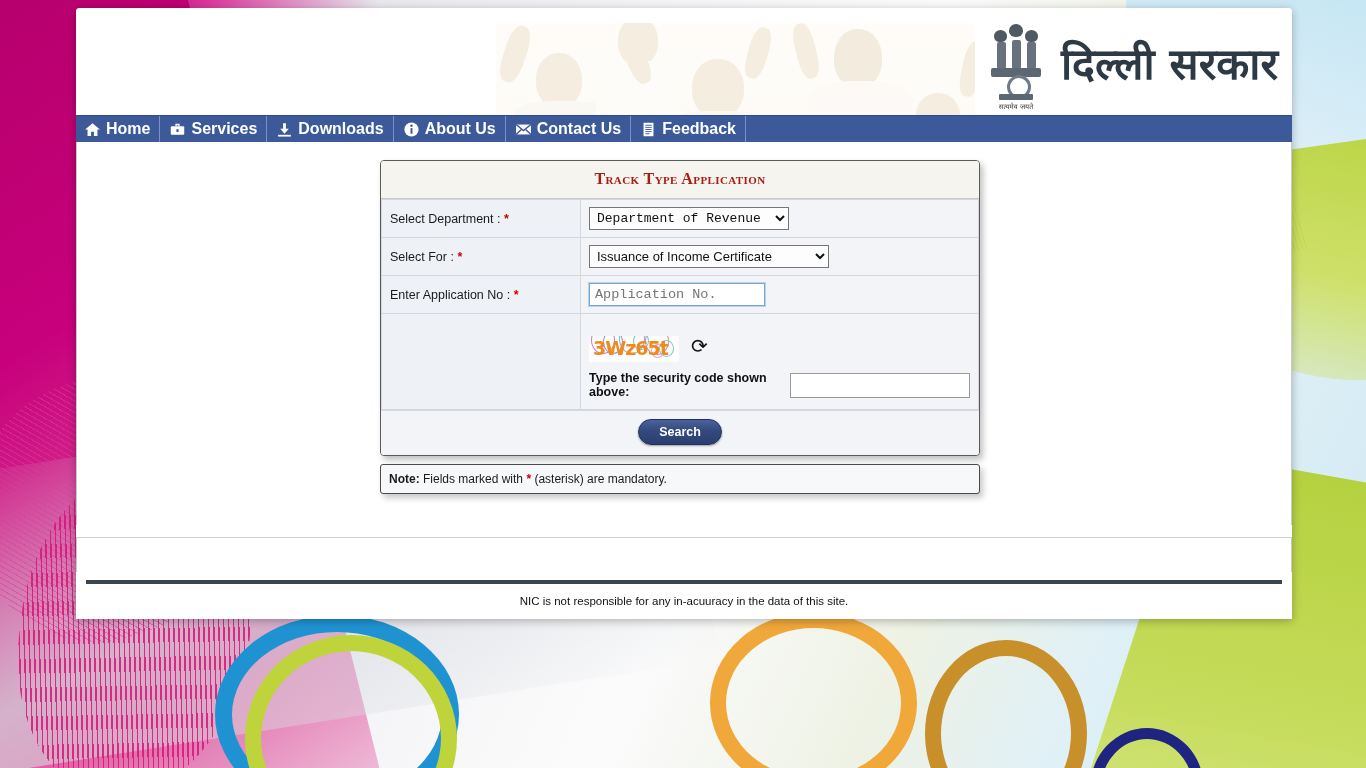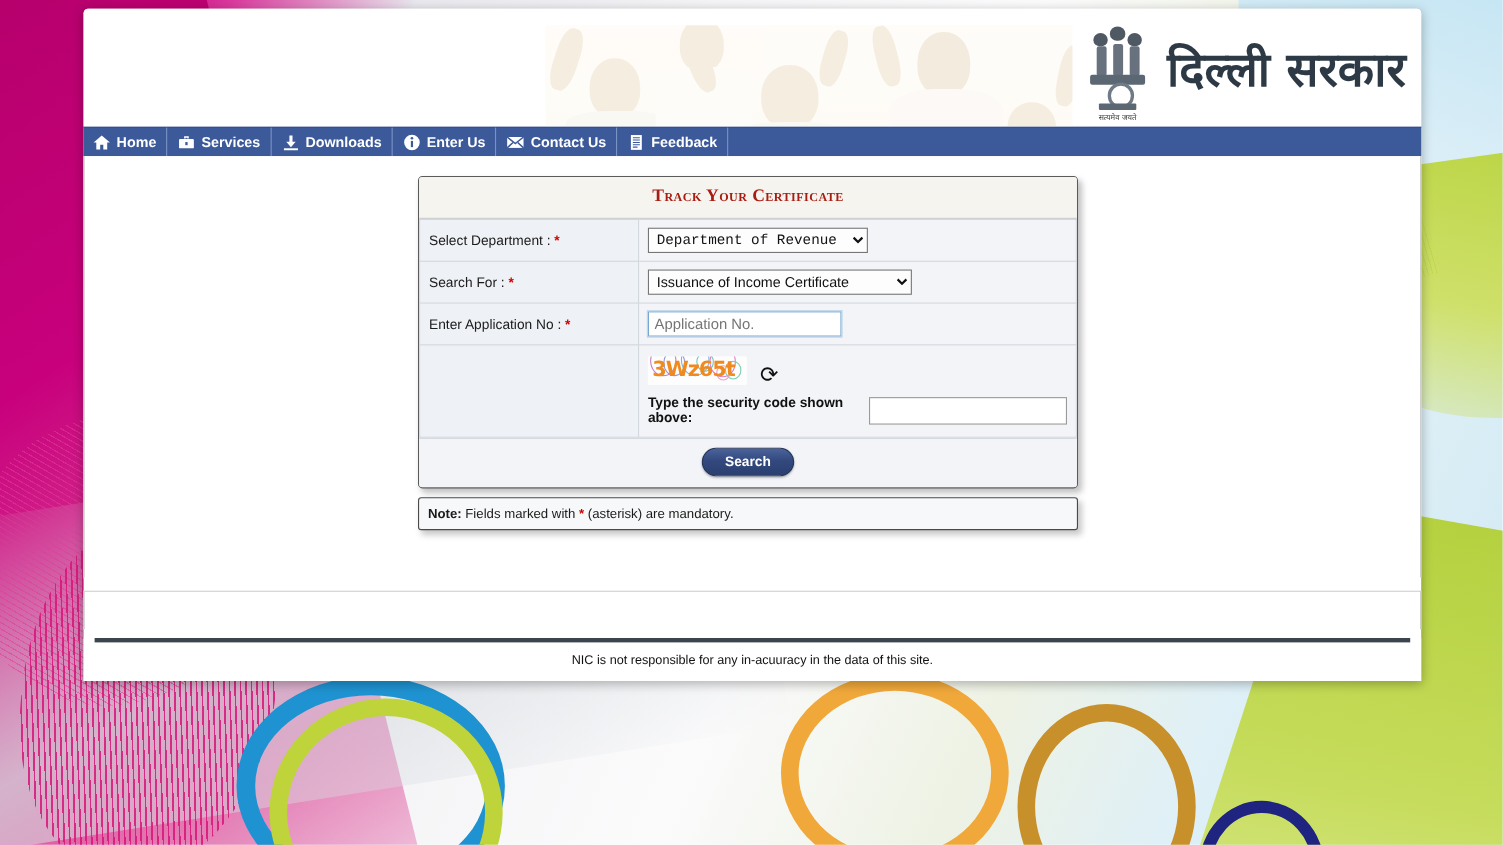--- a/index.html
+++ b/index.html
@@ -276,21 +276,21 @@
     border-top: 1px solid #2e4b88;
   }
   .nav-item {
     display: flex;
     align-items: center;
     gap: 5px;
     padding: 0 9px;
     height: 26px;
     border-right: 1px solid #7b92c4;
     color: #ffffff;
-    font-size: 13px;
+    font-size: 16px;
     font-weight: bold;
     cursor: pointer;
     font-family: "Liberation Sans", sans-serif;
   }
   .nav-item:first-child { padding-left: 8px; }
   .nav-ico { width: 17px; height: 17px; display: block; }
 
   
   #content {
     min-height: 365px;
@@ -360,30 +360,31 @@
     padding: 3px 5px;
     border: 1px solid #aab4bf;
     background: #ffffff;
     color: #111;
     font-family: "Liberation Sans", sans-serif;
   }
   #app-no-input {
     width: 164px;
     border: 1px solid #7aa7d0;
     outline: 1px solid #b9d4ea;
+    font-family: Liberation Mono, monospace;
   }
   #applicant-name-input { width: 164px; border: 1px solid #a9a9a9; }
   .note-sm {
     font-size: 11.5px;
     color: #1b1b1b;
     margin-top: 4px;
   }
 
   #captcha-cell { padding: 10px 8px 10px 8px; }
-  #captcha-row { display: flex; align-items: flex-end; gap: 12px; }
+  #captcha-row { display: flex; align-items: flex-start; gap: 12px; margin-top: 12px; }
   #captcha-img {
     position: relative;
     width: 90px; height: 26px;
     background: #fdfdfd;
     overflow: hidden;
   }
   #captcha-text {
     position: absolute;
     left: 4px; top: 1px;
     font-family: "DejaVu Sans", sans-serif;
@@ -585,21 +586,21 @@
     </div>
 
     <div class="nav-item">
       <span class="nav-ico">
         <svg width="17" height="17" viewBox="0 0 24 24">
           <circle cx="12" cy="12" r="10" fill="#ffffff"></circle>
           <rect x="10.6" y="10" width="2.8" height="8" fill="#3c5a9a"></rect>
           <circle cx="12" cy="6.6" r="1.7" fill="#3c5a9a"></circle>
         </svg>
       </span>
-      <span>Enter Us</span>
+      <span>About Us</span>
     </div>
 
     <div class="nav-item">
       <span class="nav-ico">
         <svg width="17" height="17" viewBox="0 0 24 24">
           <rect x="1.5" y="5" width="21" height="14" fill="#ffffff"></rect>
           <path d="M1.5 5 12 13.5 22.5 5" stroke="#3c5a9a" stroke-width="2" fill="none"></path>
           <path d="M1.5 19 9 12 M22.5 19 15 12" stroke="#3c5a9a" stroke-width="2" fill="none"></path>
         </svg>
       </span>
@@ -614,38 +615,38 @@
         </svg>
       </span>
       <span>Feedback</span>
     </div>
   </div>
 
   <div id="content">
     <div id="form-shell">
 
       <div id="form-card">
-        <div id="form-title">Track Your Certificate</div>
+        <div id="form-title">Track Type Application</div>
 
         <table class="form">
           <tbody>
             <tr>
               <td class="lbl">
                 <span>Select Department : </span><span class="req">*</span>
               </td>
               <td class="fld">
                 <select class="inp" id="dept-select">
                   <option>Department of Revenue</option>
                 </select>
               </td>
             </tr>
 
             <tr>
               <td class="lbl">
-                <span>Search For : </span><span class="req">*</span>
+                <span>Select For : </span><span class="req">*</span>
               </td>
               <td class="fld">
                 <select class="inp" id="service-select">
                   <option>Issuance of Income Certificate</option>
                 </select>
               </td>
             </tr>
 
             <tr>
               <td class="lbl">

